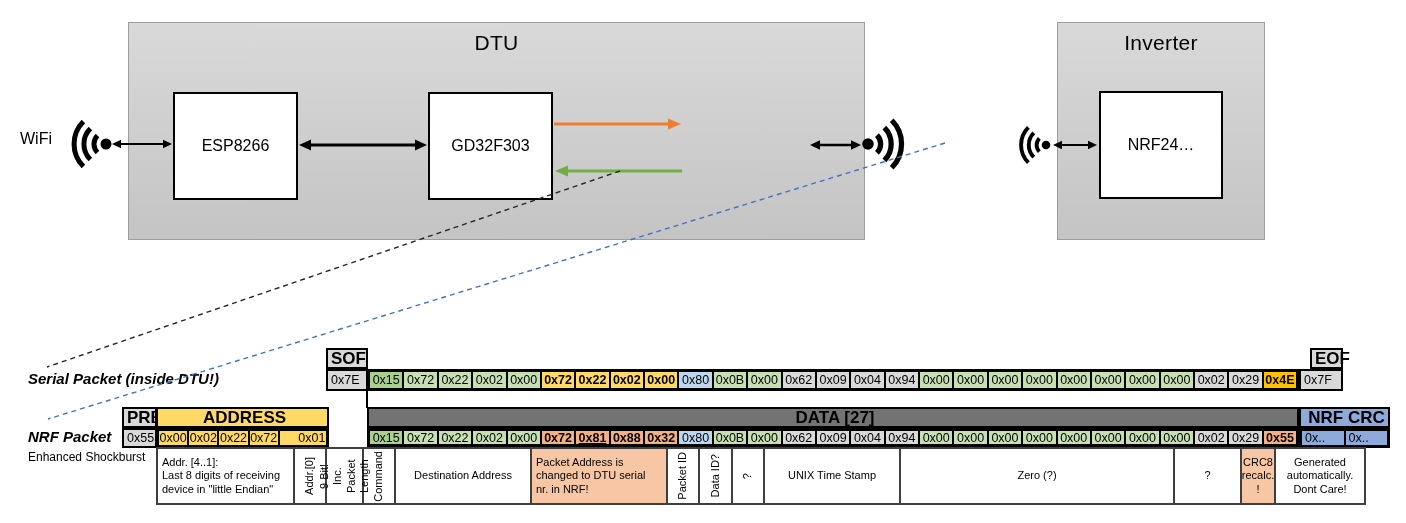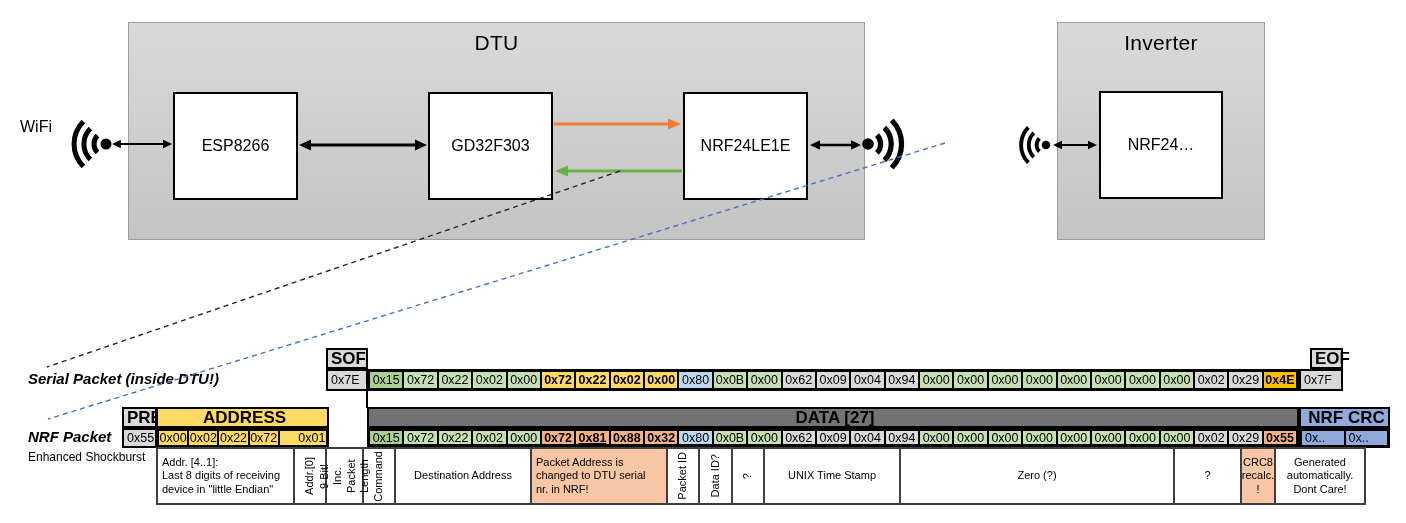--- a/index.html
+++ b/index.html
@@ -12,21 +12,21 @@
   #dtu-box{left:128px;top:22px;width:737px;height:218px;}
   #inverter-box{left:1057px;top:22px;width:208px;height:218px;}
   .bigbox-title{position:absolute;left:0;top:8px;width:100%;text-align:center;
                 font-size:21px;letter-spacing:.3px;}
   .comp{position:absolute;background:#fff;border:2.5px solid #000;box-sizing:border-box;
         display:flex;align-items:center;justify-content:center;font-size:16px;z-index:2;}
   #esp-box{left:173px;top:92px;width:125px;height:108px;}
   #gd32-box{left:428px;top:92px;width:125px;height:108px;}
   #nrfle-box{left:683px;top:92px;width:125px;height:108px;}
   #inv-nrf-box{left:1099px;top:91px;width:124px;height:108px;}
-  #wifi-label{position:absolute;left:20px;top:118px;font-size:16px;z-index:2;}
+  #wifi-label{position:absolute;left:20px;top:130px;font-size:16px;z-index:2;}
   #overlay{position:absolute;left:0;top:0;width:1406px;height:523px;z-index:5;pointer-events:none;}
 
   
   .pkt-label{position:absolute;font-weight:bold;font-style:italic;font-size:15px;z-index:3;}
   #serial-label{left:28px;top:370px;}
   #nrf-label{left:28px;top:428px;}
   #esb-label{position:absolute;left:28px;top:450px;font-size:12px;z-index:3;}
 
   .hcell{box-sizing:border-box;border:2px solid #000;font-weight:bold;font-size:17px;
          display:flex;align-items:center;padding-left:3px;}
@@ -85,21 +85,20 @@
     <div class="bigbox-title">DTU</div>
   </div>
   <div class="bigbox" id="inverter-box">
     <div class="bigbox-title">Inverter</div>
   </div>
 
   <div id="wifi-label">WiFi</div>
 
   <div class="comp" id="esp-box">ESP8266</div>
   <div class="comp" id="gd32-box">GD32F303</div>
-  <div class="comp" id="nrfle-box">NRF24LE1E</div>
   <div class="comp" id="inv-nrf-box">NRF24…</div>
 
   <svg id="overlay" xmlns="http://www.w3.org/2000/svg">
     <defs>
       <g id="wifiIcon">
         <circle cx="0" cy="0" r="5.5" fill="#000"></circle>
         <path d="M 8.5,-8.5 A 12 12 0 0 1 8.5,8.5" stroke="#000" stroke-width="5" fill="none"></path>
         <path d="M 15.6,-15.6 A 22 22 0 0 1 15.6,15.6" stroke="#000" stroke-width="5" fill="none"></path>
         <path d="M 22.6,-22.6 A 32 32 0 0 1 22.6,22.6" stroke="#000" stroke-width="5" fill="none"></path>
       </g>

